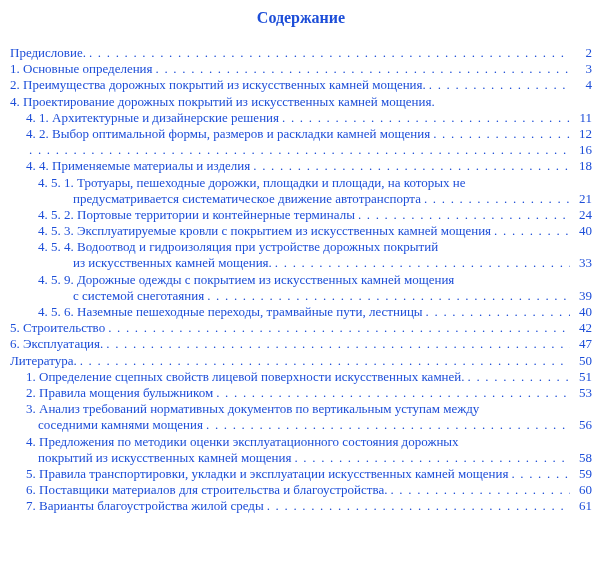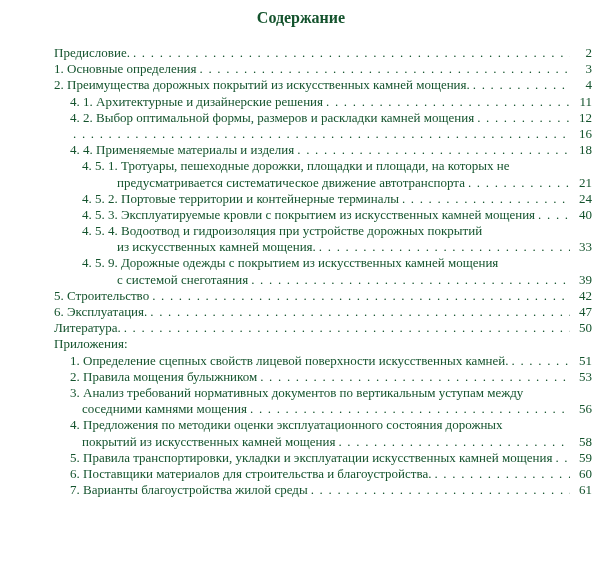--- a/index.html
+++ b/index.html
@@ -5,35 +5,34 @@
   html, body {
     margin: 0;
     padding: 0;
     background: #ffffff;
   }
   .page {
     width: 600px;
     height: 563px;
     box-sizing: border-box;
     background: #ffffff;
-    color: #14532d;
+    color: #1d4ed8;
     font-family: "Liberation Serif", "DejaVu Serif", serif;
     padding: 6px 8px 0 10px;
     overflow: hidden;
   }
   .title {
     text-align: center;
     font-weight: 700;
     font-size: 16px;
     line-height: 19px;
     margin: 2px 0 18px 0;
   }
   .toc {
     font-size: 13px;
-    margin-left: 44px;
   }
   .toc-line {
     display: flex;
     align-items: baseline;
     line-height: 16.2px;
     height: 16.2px;
   }
   .lvl0 { padding-left: 0; }
   .lvl1 { padding-left: 16px; }
   .lvl2 { padding-left: 28px; }
@@ -72,20 +71,23 @@
       <div class="toc-line lvl0">
         <span class="toc-text">1. Основные определения</span>
         <span class="leader"></span>
         <span class="toc-page">3</span>
       </div>
       <div class="toc-line lvl0">
         <span class="toc-text">2. Преимущества дорожных покрытий из искусственных камней мощения.</span>
         <span class="leader"></span>
         <span class="toc-page">4</span>
       </div>
+      <div class="toc-line lvl0">
+        <span class="toc-text">4. Проектирование дорожных покрытий из искусственных камней мощения.</span>
+      </div>
       <div class="toc-line lvl1">
         <span class="toc-text">4. 1. Архитектурные и дизайнерские решения</span>
         <span class="leader"></span>
         <span class="toc-page">11</span>
       </div>
       <div class="toc-line lvl1">
         <span class="toc-text">4. 2. Выбор оптимальной формы, размеров и раскладки камней мощения</span>
         <span class="leader"></span>
         <span class="toc-page">12</span>
       </div>
@@ -125,37 +127,39 @@
         <span class="toc-page">33</span>
       </div>
       <div class="toc-line lvl2">
         <span class="toc-text">4. 5. 9. Дорожные одежды с покрытием из искусственных камней мощения</span>
       </div>
       <div class="toc-line lvl3">
         <span class="toc-text">с системой снеготаяния</span>
         <span class="leader"></span>
         <span class="toc-page">39</span>
       </div>
+      <div class="toc-line lvl2">
+        <span class="toc-text">4. 5. 6. Наземные пешеходные переходы, трамвайные пути, лестницы</span>
+        <span class="leader"></span>
+        <span class="toc-page">40</span>
+      </div>
       <div class="toc-line lvl0">
         <span class="toc-text">5. Строительство</span>
         <span class="leader"></span>
         <span class="toc-page">42</span>
       </div>
       <div class="toc-line lvl0">
         <span class="toc-text">6. Эксплуатация.</span>
         <span class="leader"></span>
         <span class="toc-page">47</span>
       </div>
       <div class="toc-line lvl0">
         <span class="toc-text">Литература.</span>
         <span class="leader"></span>
         <span class="toc-page">50</span>
-      </div>
-      <div class="toc-line lvl0">
-        <span class="toc-text">Приложения:</span>
       </div>
       <div class="toc-line lvl1">
         <span class="toc-text">1. Определение сцепных свойств лицевой поверхности искусственных камней.</span>
         <span class="leader"></span>
         <span class="toc-page">51</span>
       </div>
       <div class="toc-line lvl1">
         <span class="toc-text">2. Правила мощения булыжником</span>
         <span class="leader"></span>
         <span class="toc-page">53</span>

